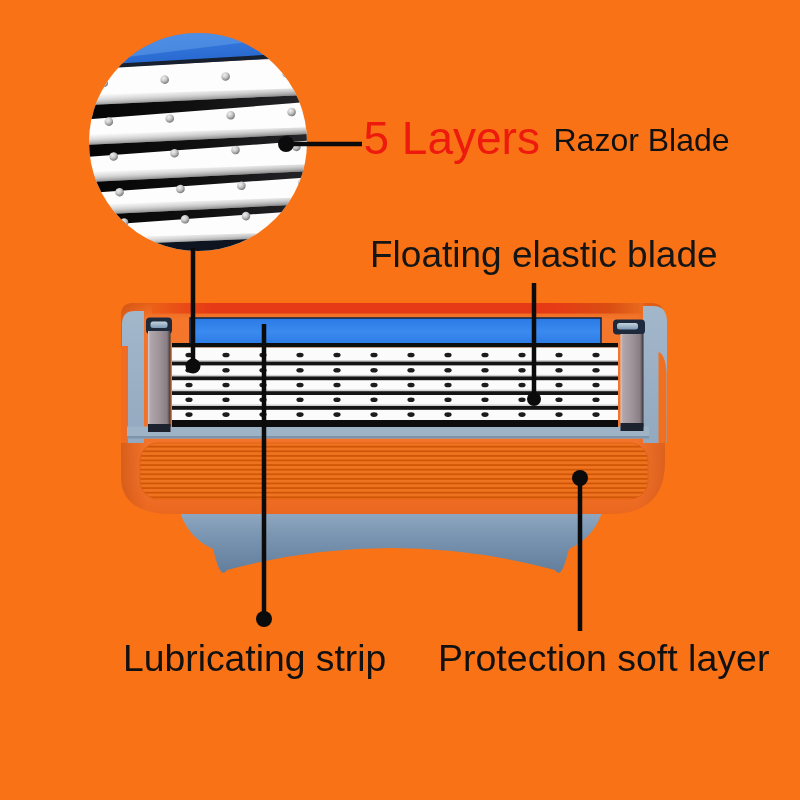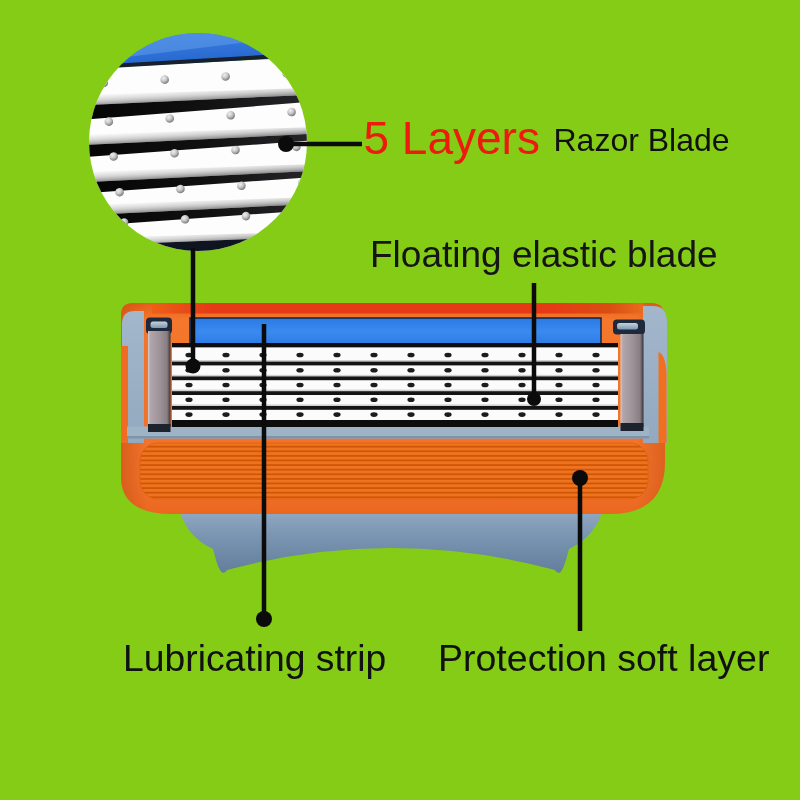--- a/index.html
+++ b/index.html
@@ -1,16 +1,16 @@
 <!DOCTYPE html>
 <html><head>
 <meta charset="utf-8">
 <style>
   html,body{margin:0;padding:0;background:#fff;}
-  #stage{position:relative;width:800px;height:800px;background:#84cc16;overflow:hidden;}
+  #stage{position:relative;width:800px;height:800px;background:#f97316;overflow:hidden;}
   svg{position:absolute;left:0;top:0;}
   text{font-family:"Liberation Sans", sans-serif;}
 </style>
 </head>
 <body>
 <div id="stage">
 <svg width="800" height="800" viewBox="0 0 800 800">
   <defs>
     <clipPath id="circ">
           <circle cx="198" cy="142" r="109"></circle>

